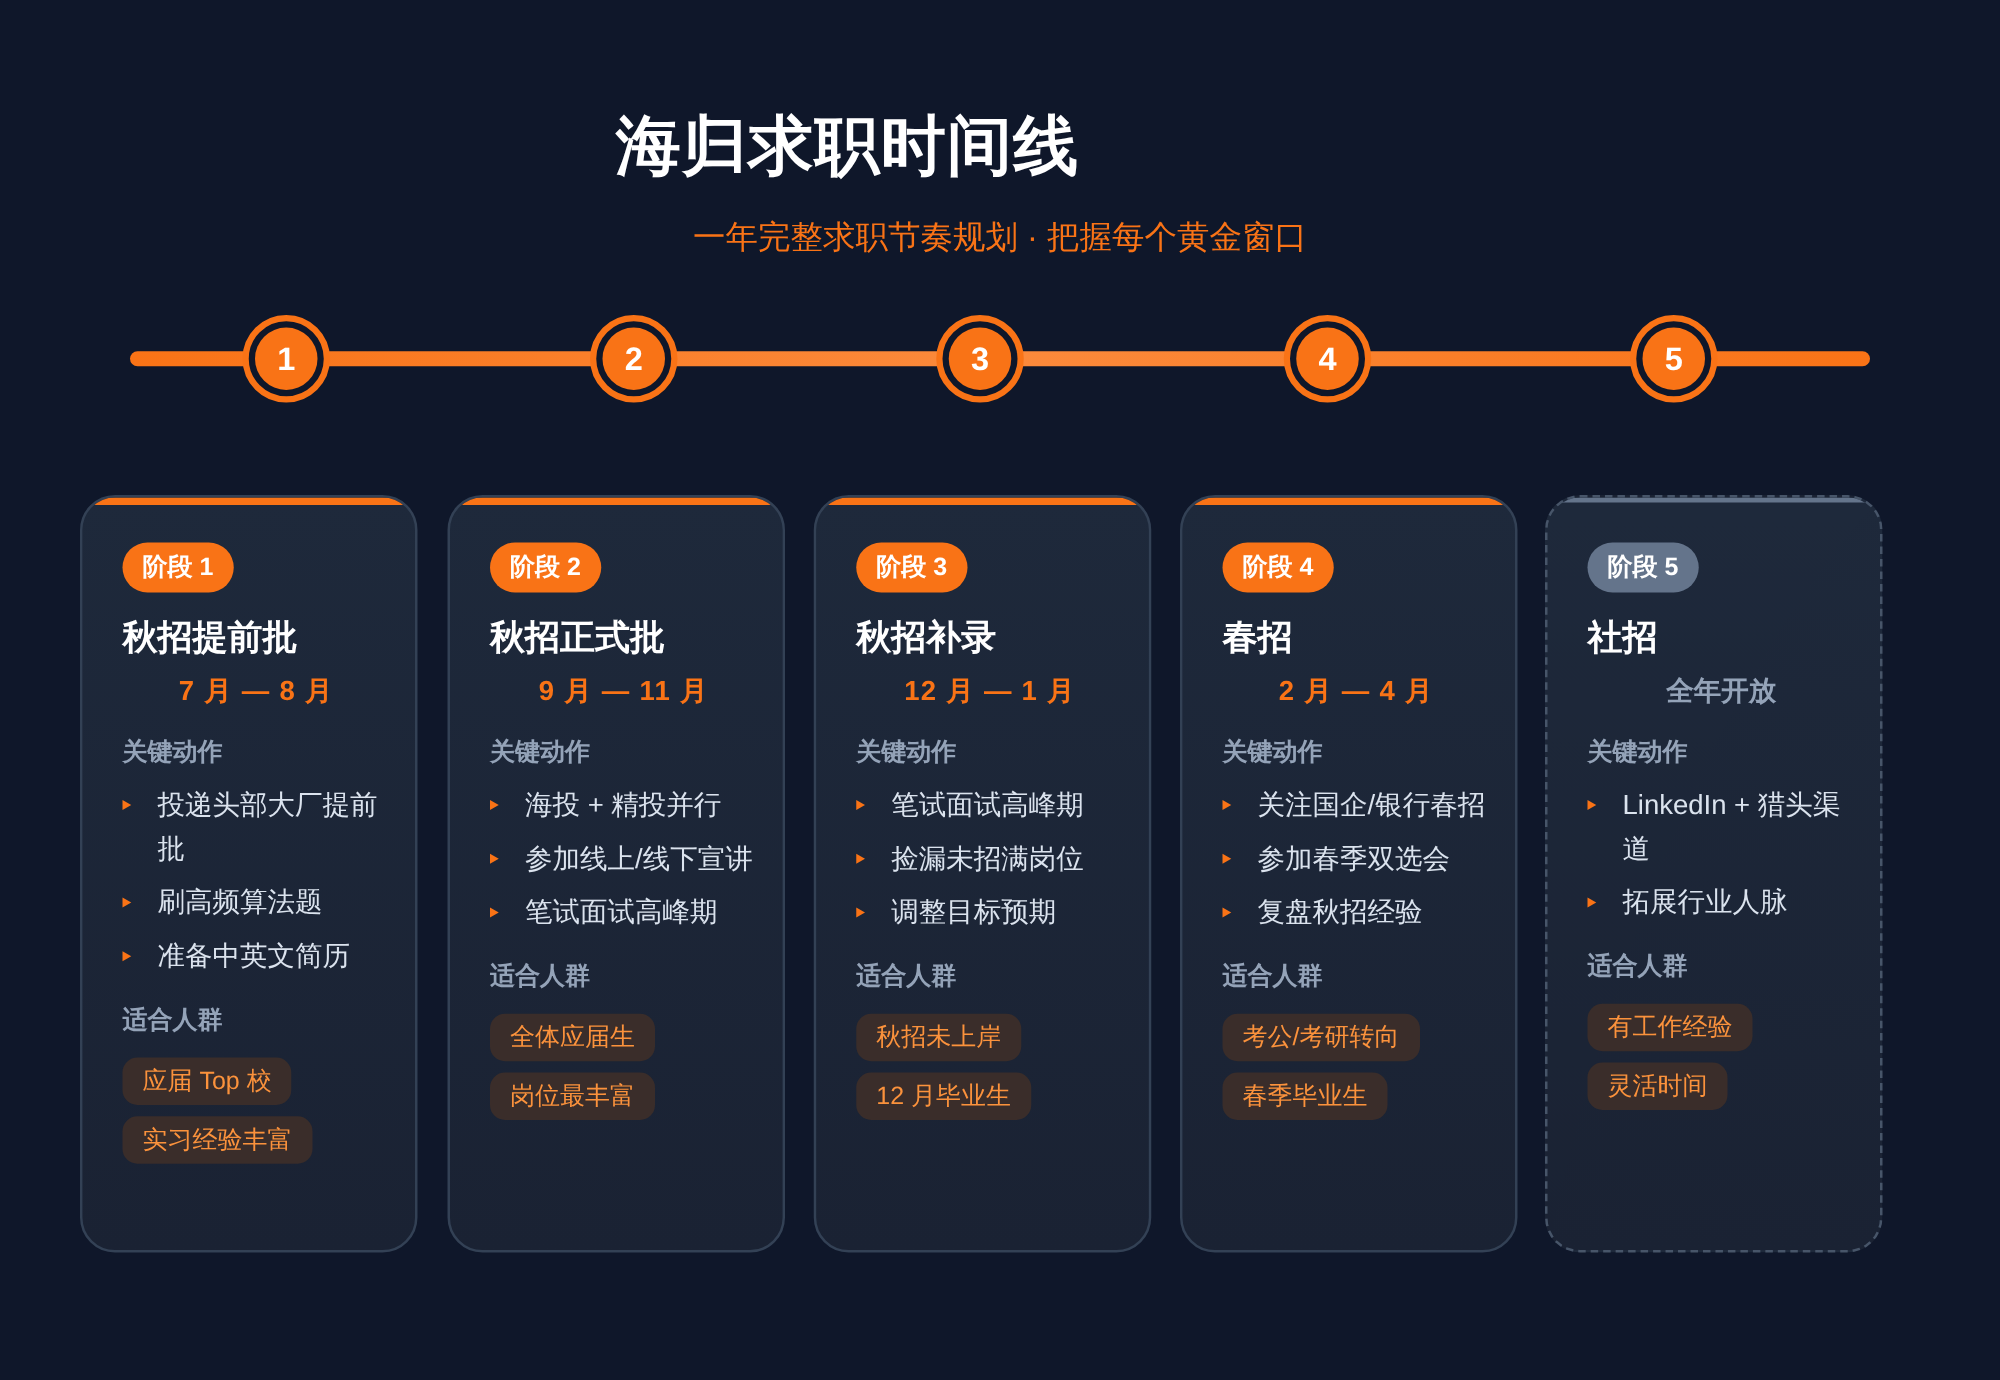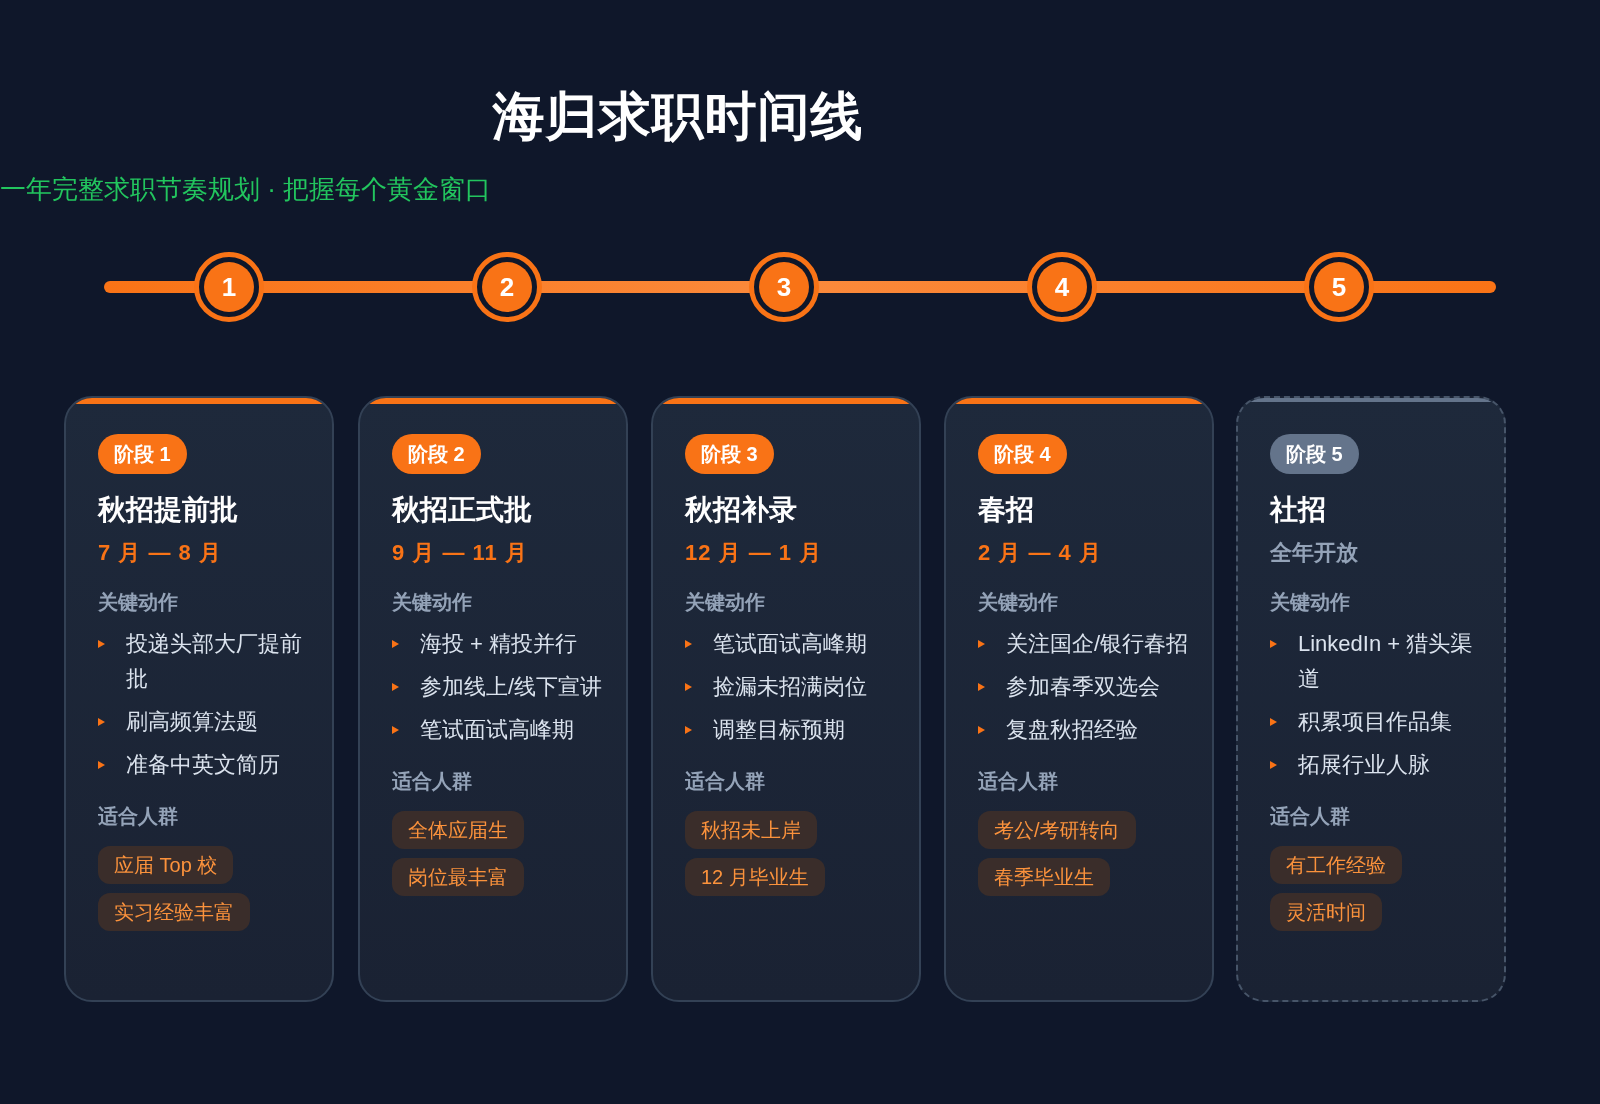--- a/index.html
+++ b/index.html
@@ -10,21 +10,21 @@
     overflow: hidden;
   }
   body { position: relative; }
   .title {
     position: absolute; left: 0; top: 82px; width: 1356px;
     text-align: center; color: #ffffff;
     font-size: 52px; font-weight: 700; letter-spacing: 1px;
   }
   .subtitle {
     position: absolute; left: 0; top: 172px; width: 1600px;
-    text-align: left; color: #22c55e;
+    text-align: center; color: #f97316;
     font-size: 26px; font-weight: 400;
   }
   .timeline {
     position: absolute; left: 104px; top: 281px; width: 1392px; height: 12px;
     border-radius: 6px;
     background: linear-gradient(90deg, #f97316 0%, #fb8a3c 50%, #f97316 100%);
   }
   .node {
     position: absolute; top: 252px; width: 70px; height: 70px;
     border-radius: 50%;
@@ -58,21 +58,21 @@
     border-radius: 20px; background: #f97316; color: #fff;
     font-size: 20px; font-weight: 700;
   }
   .badge.muted { background: #64748b; }
   .card-title {
     margin-top: 18px; color: #ffffff; font-size: 28px; font-weight: 700;
     line-height: 36px;
   }
   .card-period {
     margin-top: 10px; color: #f97316; font-size: 22px; font-weight: 700;
-    letter-spacing: 1px; line-height: 30px;
+    letter-spacing: 1px; line-height: 30px; text-align: center;
   }
   .card-period.muted { color: #94a3b8; letter-spacing: 0; }
   .section-label {
     margin-top: 20px; color: #94a3b8; font-size: 20px; font-weight: 700;
     line-height: 28px;
   }
   .actions { list-style: none; margin-top: 10px; }
   .action {
     position: relative; padding-left: 28px; color: #dbe3ee;
     font-size: 22px; line-height: 35px; margin-bottom: 8px;
@@ -192,21 +192,20 @@
   </div>
 
   <div class="card muted" style="left:1172px; top:-8px">
     <div class="card-body">
       <span class="badge muted">阶段 5</span>
       <div class="card-title">社招</div>
       <div class="card-period muted">全年开放</div>
       <div class="section-label">关键动作</div>
       <ul class="actions">
         <li class="action"><span class="bullet"></span><span>LinkedIn + 猎头渠道</span></li>
-        <li class="action"><span class="bullet"></span><span>积累项目作品集</span></li>
         <li class="action"><span class="bullet"></span><span>拓展行业人脉</span></li>
       </ul>
       <div class="section-label">适合人群</div>
       <div class="tags">
         <span class="tag">有工作经验</span>
         <span class="tag">灵活时间</span>
       </div>
     </div>
   </div>
 

